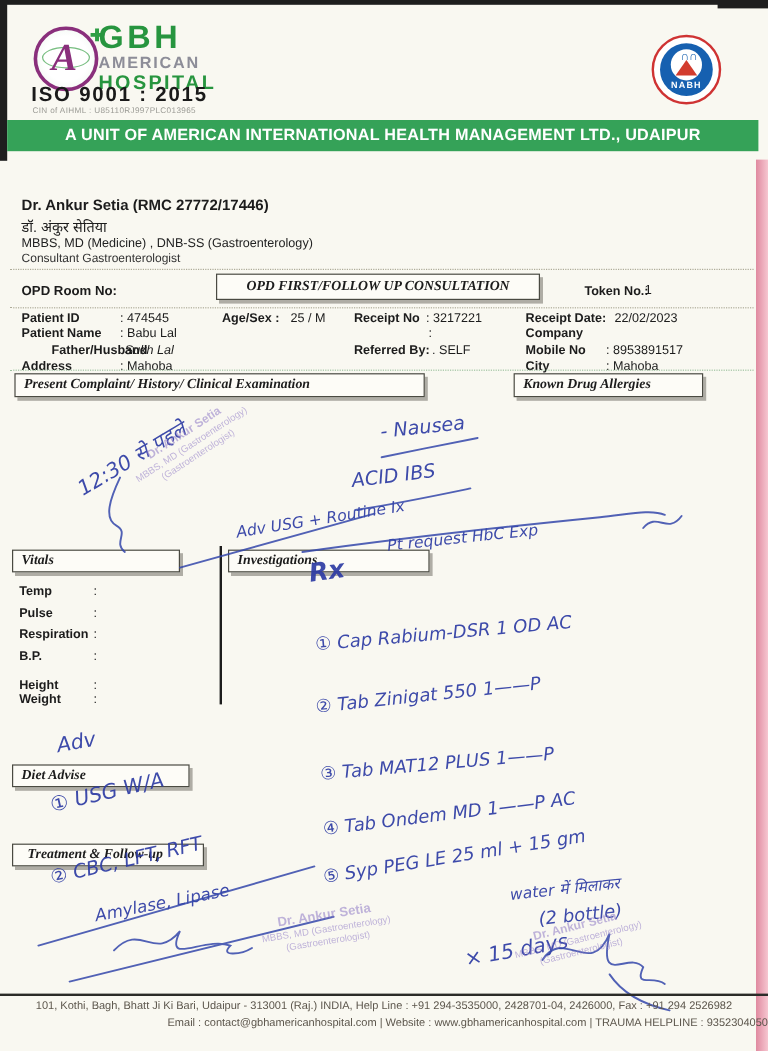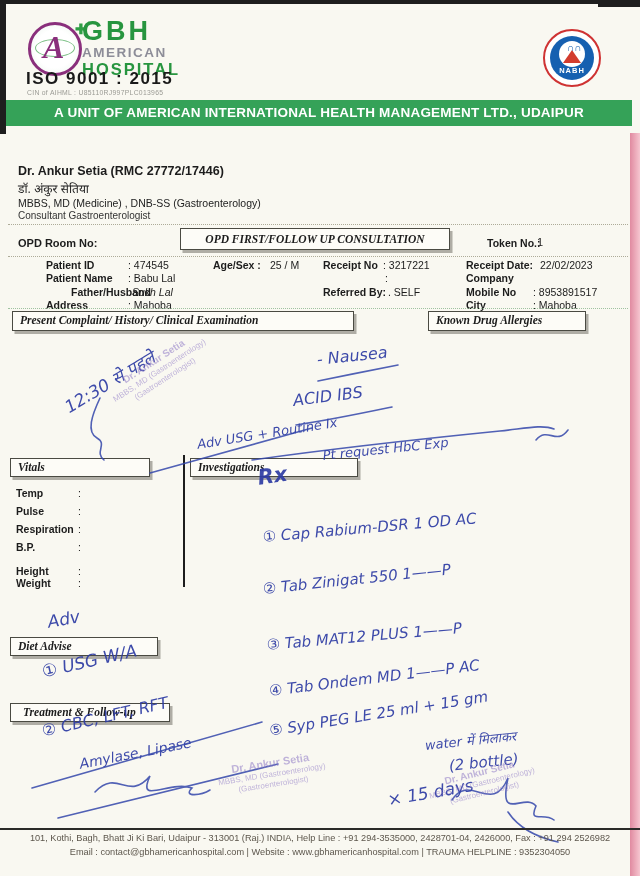--- a/index.html
+++ b/index.html
@@ -9,21 +9,21 @@
   .lbl{font-weight:bold;}
   .box3d{position:absolute;background:#fdfcf7;border:1.4px solid #4a4a42;
          box-shadow:2.5px 3px 0 rgba(125,123,115,.6);
          font-family:"Liberation Serif",serif;font-weight:bold;font-style:italic;
          font-size:11.5px;padding:2px 7px;box-sizing:border-box;white-space:nowrap;}
   .dotted{position:absolute;left:8px;right:12px;border-top:1px dotted #adab98;}
   .hw{position:absolute;color:#2e3ca4;font-family:"DejaVu Sans",sans-serif;
       font-style:italic;white-space:nowrap;transform-origin:left top;opacity:.92;}
   .stamp{position:absolute;color:#8f7ac6;opacity:.55;text-align:center;
          line-height:1.2;transform-origin:left top;font-family:"Liberation Sans",sans-serif;}
-  .pt{font-size:10.5px;white-space:nowrap;margin-left:28px;}
+  .pt{font-size:10.5px;white-space:nowrap;}
   .vrow{position:absolute;left:16px;font-size:10.5px;}
   .vrow .c{position:absolute;left:62px;}
 </style>
 </head>
 <body>
 
 <div id="page">
 
   <div class="abs" style="left:0;top:0;width:640px;height:4px;background:#1e1e1e;"></div>
   <div class="abs" style="left:598px;top:0;width:42px;height:7px;background:#1e1e1e;"></div>
@@ -165,15 +165,15 @@
     <div>(Gastroenterologist)</div>
   </div>
   <div class="stamp" style="left:410px;top:784px;width:140px;font-size:8px;transform:rotate(-14deg);">
     <div style="font-weight:bold;font-size:10px;">Dr. Ankur Setia</div>
     <div>MBBS, MD (Gastroenterology)</div>
     <div>(Gastroenterologist)</div>
   </div>
 
   <div class="abs" style="left:0;top:828px;width:640px;height:2px;background:#2b2b28;"></div>
   <div class="abs" style="left:0;top:833px;width:640px;text-align:center;font-size:9.2px;color:#5c564c;">101, Kothi, Bagh, Bhatt Ji Ki Bari, Udaipur - 313001 (Raj.) INDIA, Help Line : +91 294-3535000, 2428701-04, 2426000, Fax : +91 294 2526982</div>
-  <div class="abs" style="left:0;top:847px;width:640px;text-align:center;font-size:9.2px;color:#5c564c;">Email : contact@gbhamericanhospital.com | Website : www.gbhamericanhospital.com | TRAUMA HELPLINE : 9352304050</div>
+  <div class="abs" style="left:0;top:847px;width:640px;text-align:right;font-size:9.2px;color:#5c564c;">Email : contact@gbhamericanhospital.com | Website : www.gbhamericanhospital.com | TRAUMA HELPLINE : 9352304050</div>
 
 </div>
 
 </body></html>

